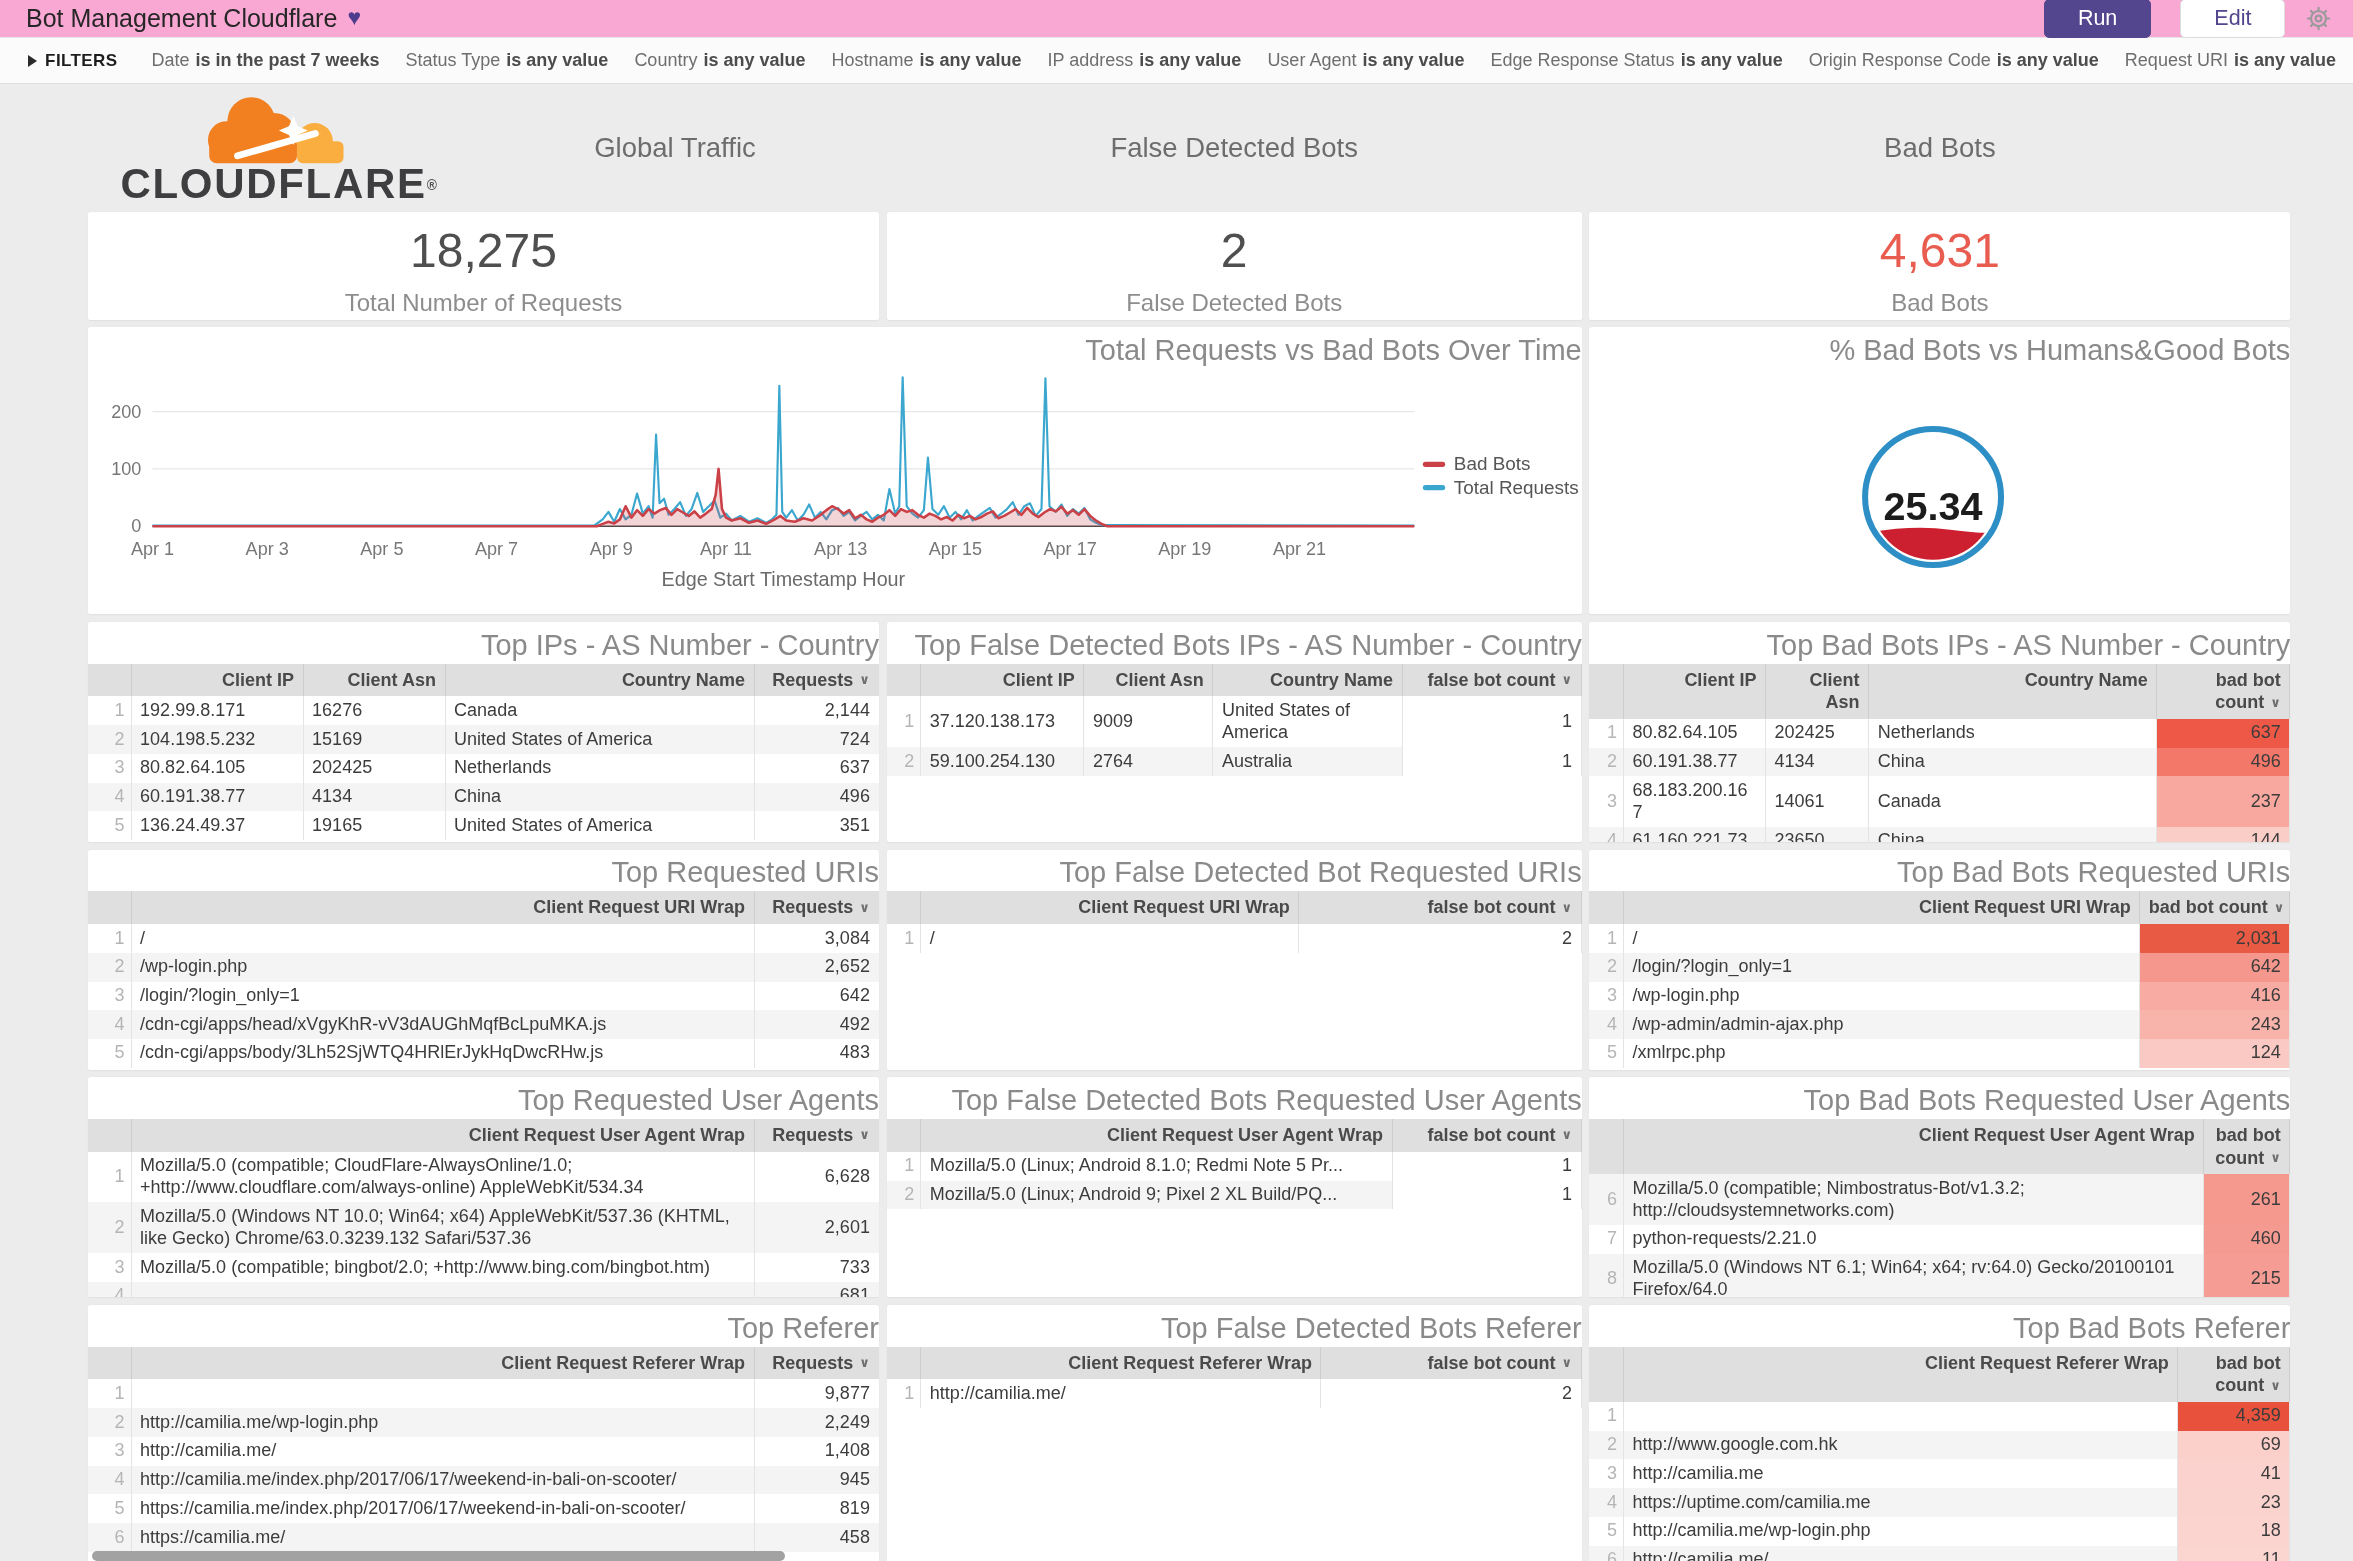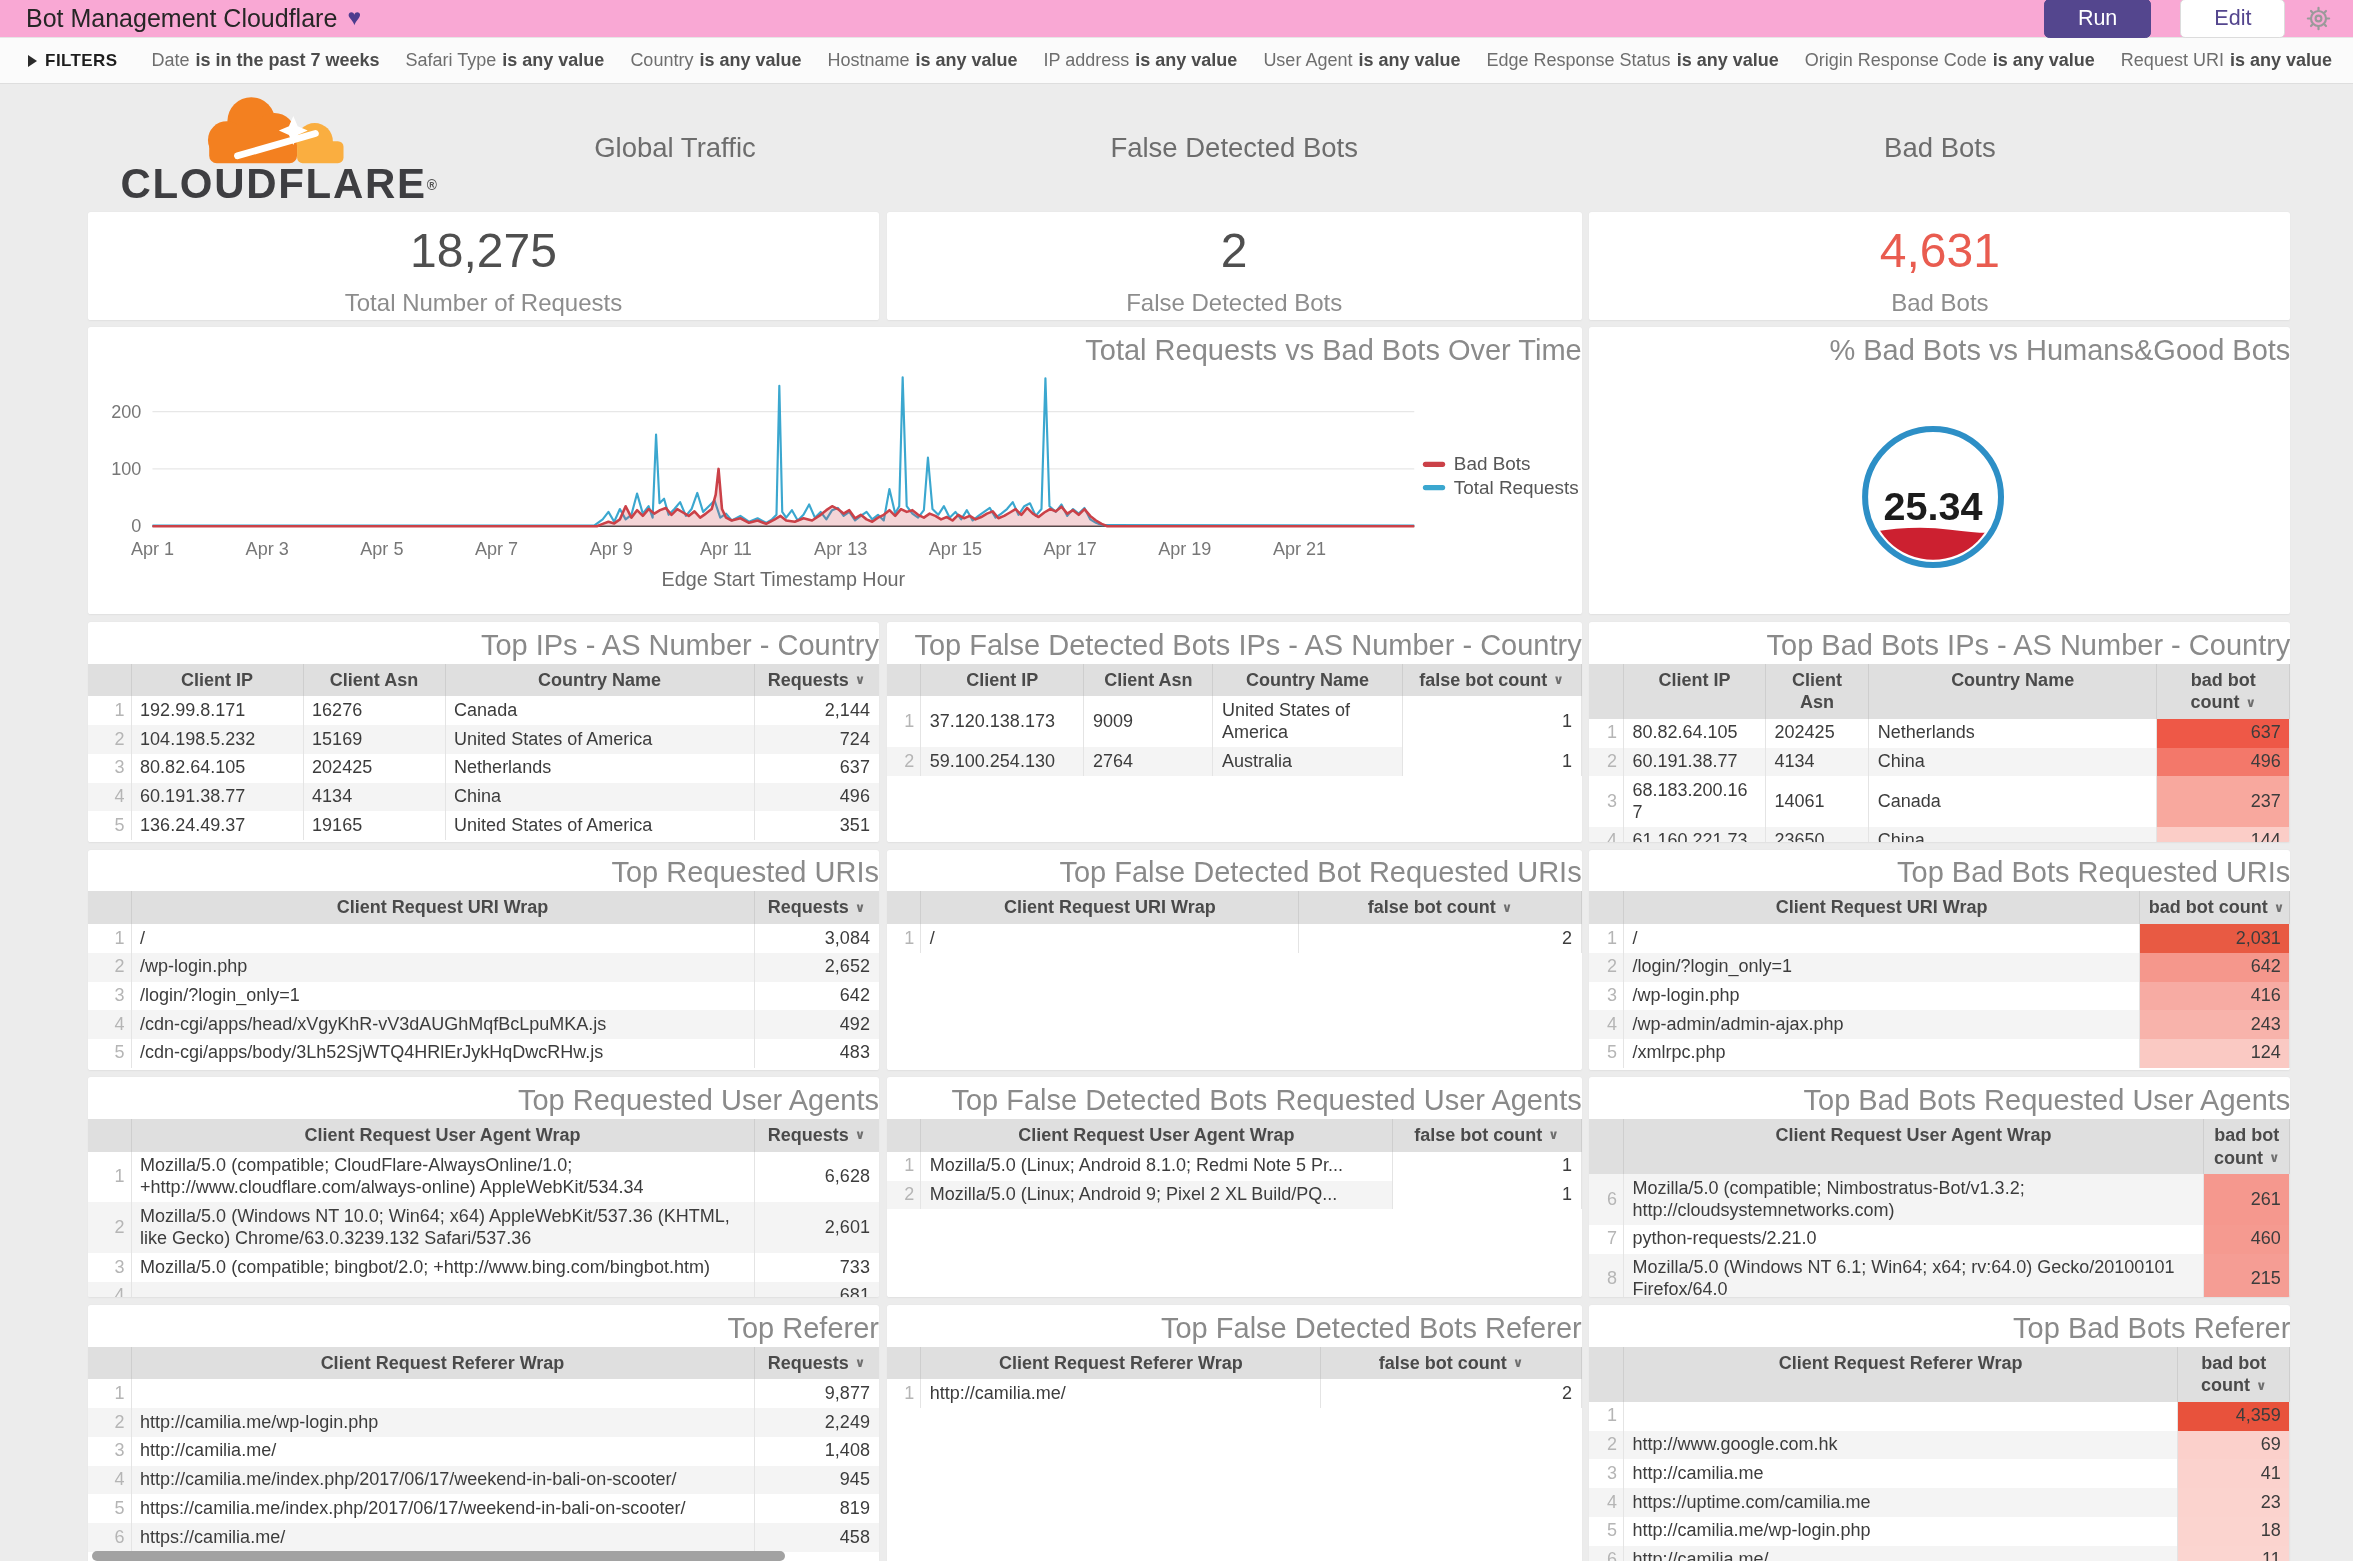--- a/index.html
+++ b/index.html
@@ -45,21 +45,21 @@
   .kpi-label { font-size:24px; color:#8d8d8d; margin-top:12px; }
 
   
   .ttitle { text-align:right; font-size:29px; color:#8a8a8a; padding:9.5px 0 4.3px; line-height:26px; }
 
   
   .chart-svg { position:absolute; left:0; top:41px; }
 
   
   table.ltbl { border-collapse:collapse; table-layout:fixed; font-size:18px; color:#3c3c3c; margin-top:1.7px; }
-  .ltbl th { background:#dfdfdf; color:#4a4a4a; font-weight:bold; text-align:center; padding:5.2px 8.6px; border-right:0.9px solid #cecece; line-height:1.25; vertical-align:top; }
+  .ltbl th { background:#dfdfdf; color:#4a4a4a; font-weight:bold; text-align:right; padding:5.2px 8.6px; border-right:0.9px solid #cecece; line-height:1.25; vertical-align:top; }
   .ltbl th.nowrap { white-space:nowrap; }
   .ltbl td { padding:3.4px 8.6px; border-right:0.9px solid #e4e4e4; vertical-align:middle; line-height:1.22; height:28px; }
   .ltbl td.num, .ltbl th.num { text-align:right; color:#b5b5b5; padding:3.4px 6px 3.4px 2.6px; }
   .ltbl td.c { word-break:break-word; overflow-wrap:anywhere; }
   .ltbl td.val { text-align:right; }
   .sort { font-size:13px; color:#6e6e6e; margin-left:6px; position:relative; top:-1.7px; font-family:"DejaVu Sans",sans-serif; }
 
   .hscroll { position:absolute; left:4.3px; top:246px; width:693px; height:10.3px; border-radius:5.2px; background:#a2a2a2; }
 
   .gear-svg { cursor:pointer; }
@@ -84,21 +84,21 @@
   </svg>
 </div>
 
 <div class="filterbar">
   <div class="filters-toggle">
     <span class="tri"></span>
     <span class="filters-label">FILTERS</span>
   </div>
   <div id="filter-items" style="display:flex;align-items:center;">
       <span class="fitem"><span>Date</span><b>is in the past 7 weeks</b></span>
-      <span class="fitem"><span>Safari Type</span><b>is any value</b></span>
+      <span class="fitem"><span>Status Type</span><b>is any value</b></span>
       <span class="fitem"><span>Country</span><b>is any value</b></span>
       <span class="fitem"><span>Hostname</span><b>is any value</b></span>
       <span class="fitem"><span>IP address</span><b>is any value</b></span>
       <span class="fitem"><span>User Agent</span><b>is any value</b></span>
       <span class="fitem"><span>Edge Response Status</span><b>is any value</b></span>
       <span class="fitem"><span>Origin Response Code</span><b>is any value</b></span>
       <span class="fitem"><span>Request URI</span><b>is any value</b></span>
     </div>
 </div>
 

